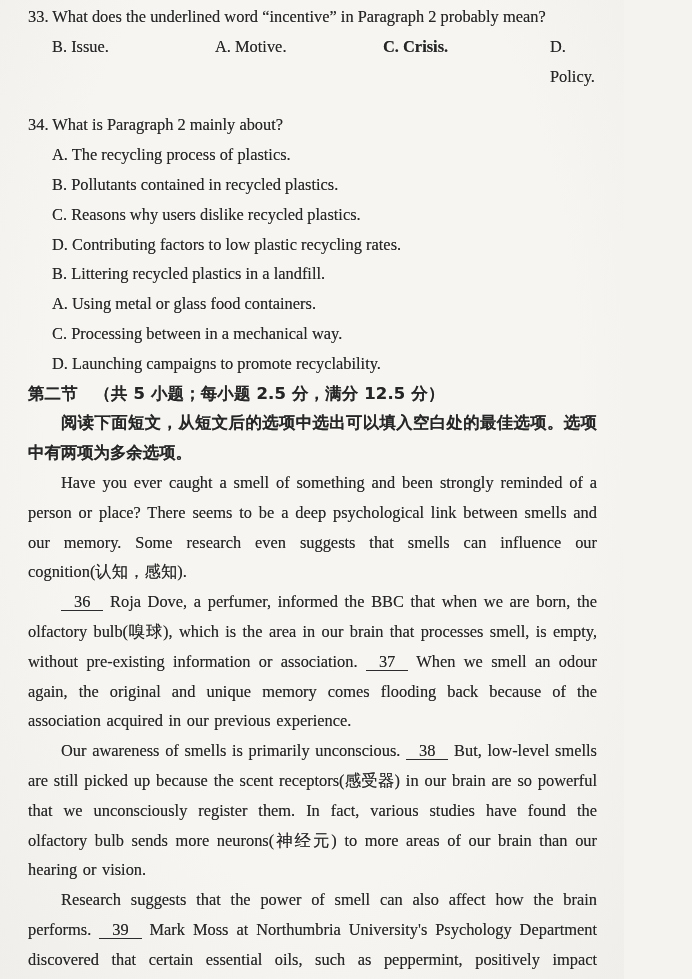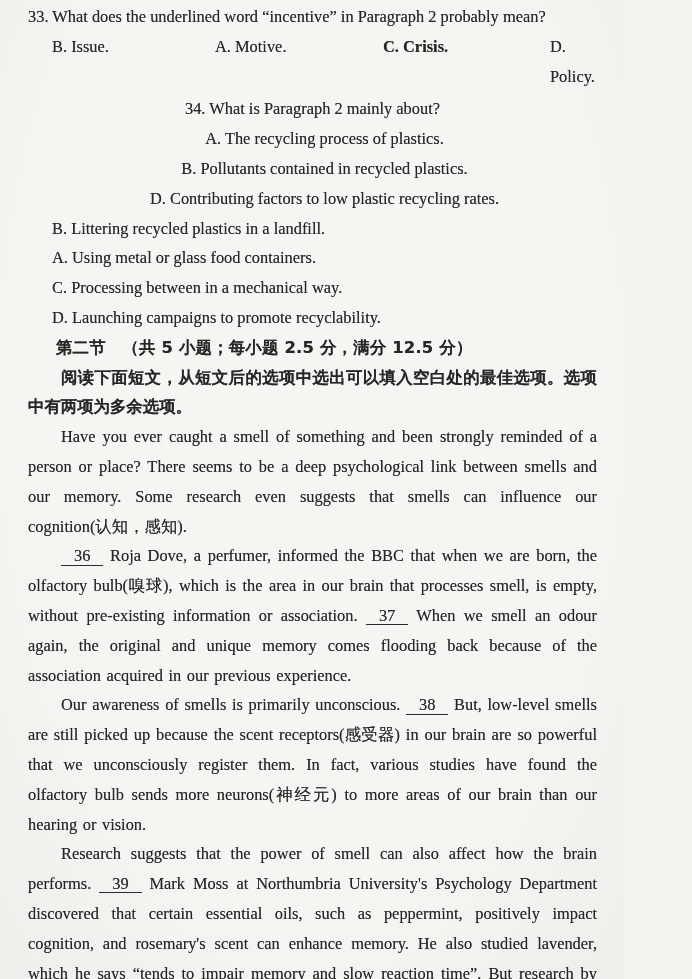--- a/index.html
+++ b/index.html
@@ -20,26 +20,25 @@
     background: radial-gradient(ellipse at 50% 40%, #f6f5f2 60%, #efeeea 100%);
   }
   .q-line { white-space: nowrap; }
   .q-num { display: inline; }
   .opts-inline { display: flex; padding-left: 24px; }
   .opts-inline .opt:nth-child(1) { width: 163px; }
   .opts-inline .opt:nth-child(2) { width: 168px; }
   .opts-inline .opt:nth-child(3) { width: 167px; font-weight: bold; }
   .opts-inline .opt:nth-child(4) { flex: 1; }
   .opt-line { padding-left: 24px; }
-  .q34 { margin-top: 3px; text-align: center; }
+  .q34 { margin-top: 19px; }
   .sec-heading {
     font-family: "DejaVu Sans", "Liberation Sans", sans-serif;
     font-weight: bold;
     letter-spacing: 0.2px;
-    margin-left: 28px;
   }
   .sec-instructions {
     font-family: Liberation Sans, sans-serif;
     font-weight: bold;
     text-indent: 33px;
     text-align: justify;
     margin: 0;
   }
   .para {
     margin: 0;
@@ -67,20 +66,21 @@
       <span class="opt">A. Motive.</span>
       <span class="opt">C. Crisis.</span>
       <span class="opt">D. Policy.</span>
     </div>
   </div>
 
   <div class="q q34">
     <div class="q-line"><span class="q-num">34.</span> <span>What is Paragraph 2 mainly about?</span></div>
     <div class="opt-line">A. The recycling process of plastics.</div>
     <div class="opt-line">B. Pollutants contained in recycled plastics.</div>
+    <div class="opt-line">C. Reasons why users dislike recycled plastics.</div>
     <div class="opt-line">D. Contributing factors to low plastic recycling rates.</div>
   </div>
 
   <div class="q">
     <div class="opt-line">B. Littering recycled plastics in a landfill.</div>
     <div class="opt-line">A. Using metal or glass food containers.</div>
     <div class="opt-line">C. Processing between in a mechanical way.</div>
     <div class="opt-line">D. Launching campaigns to promote recyclability.</div>
   </div>
 

